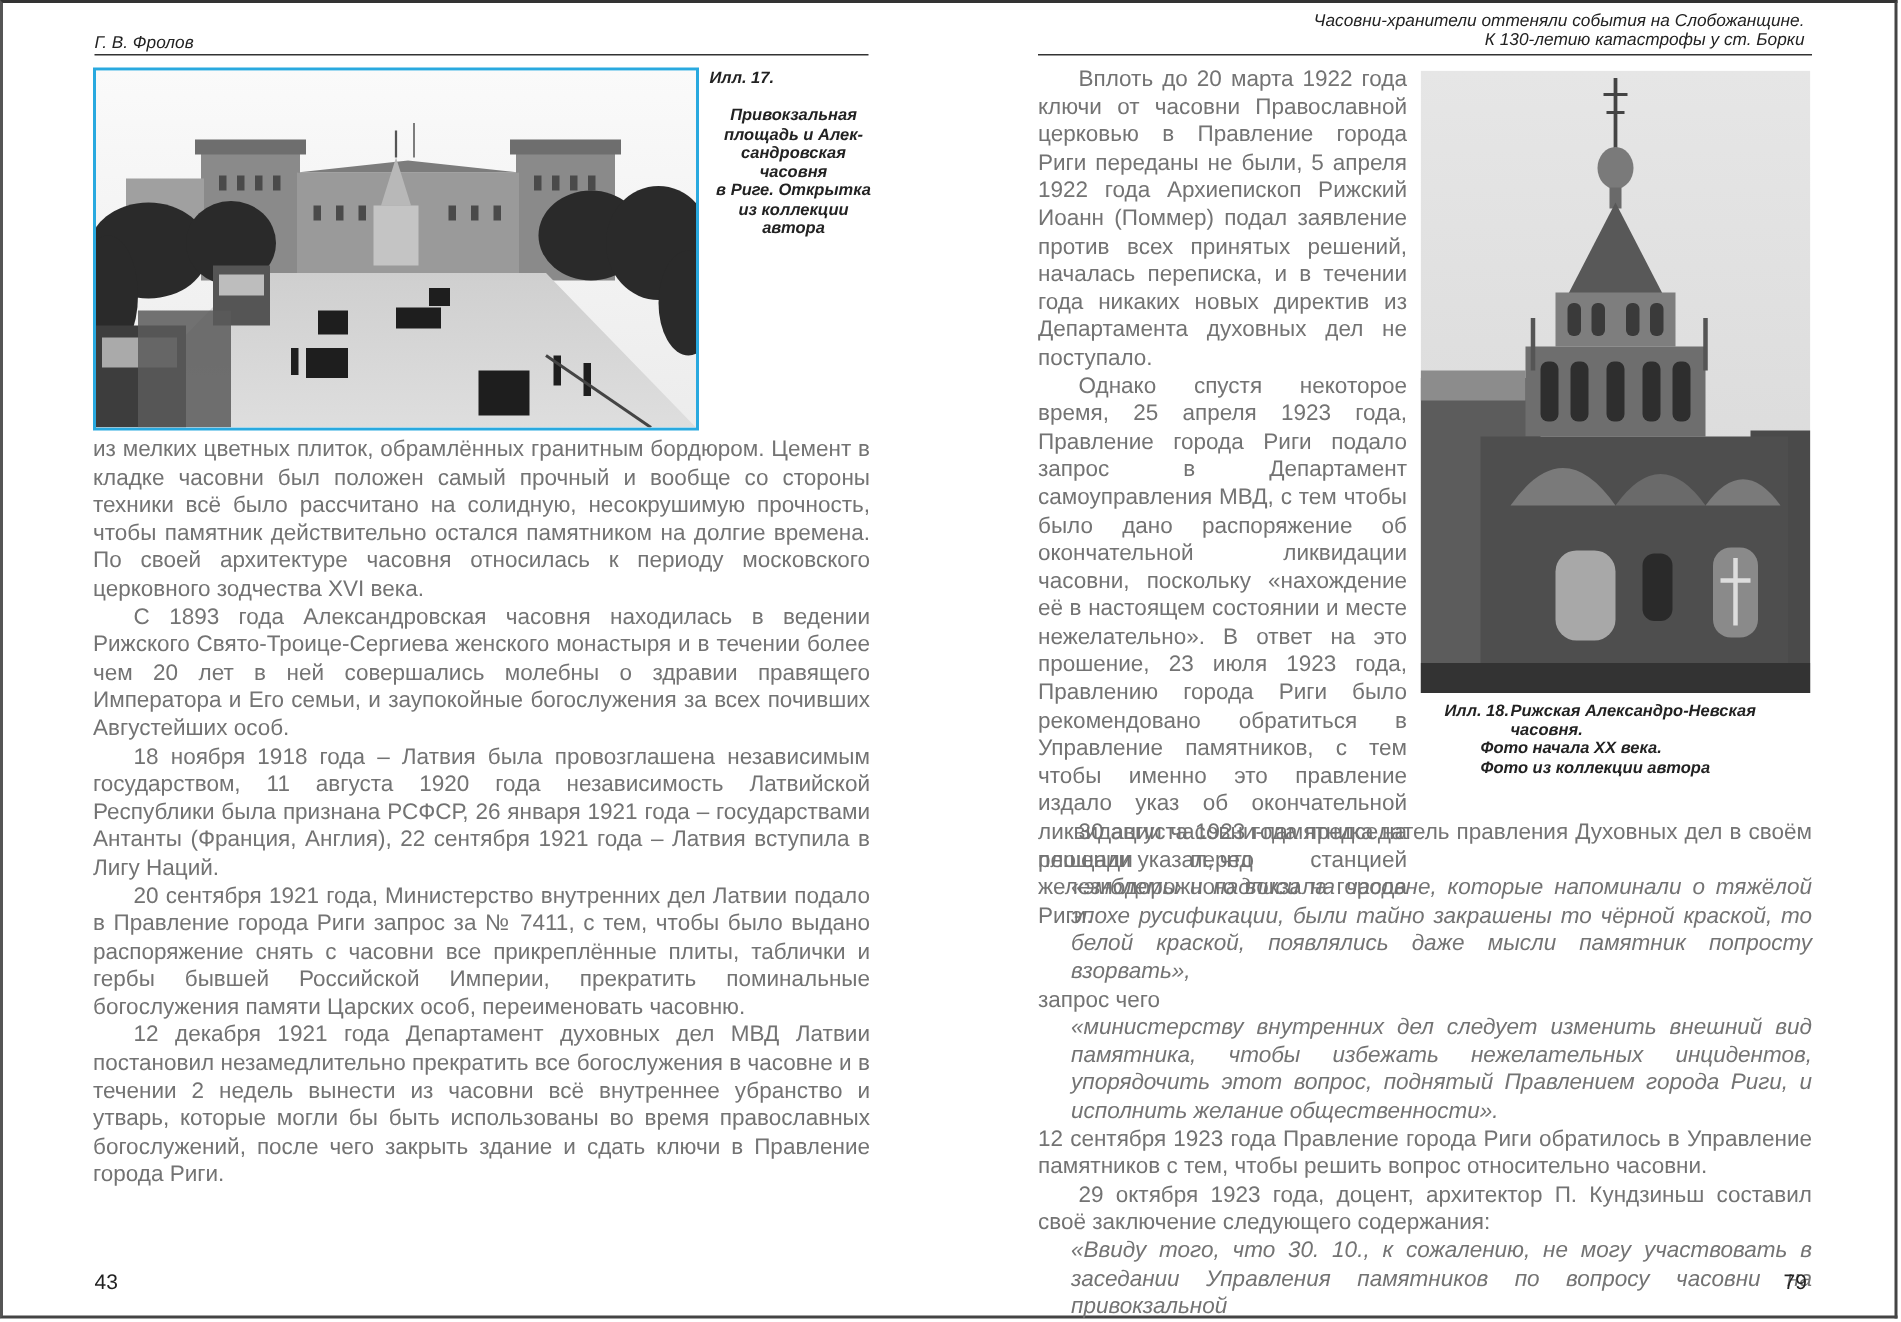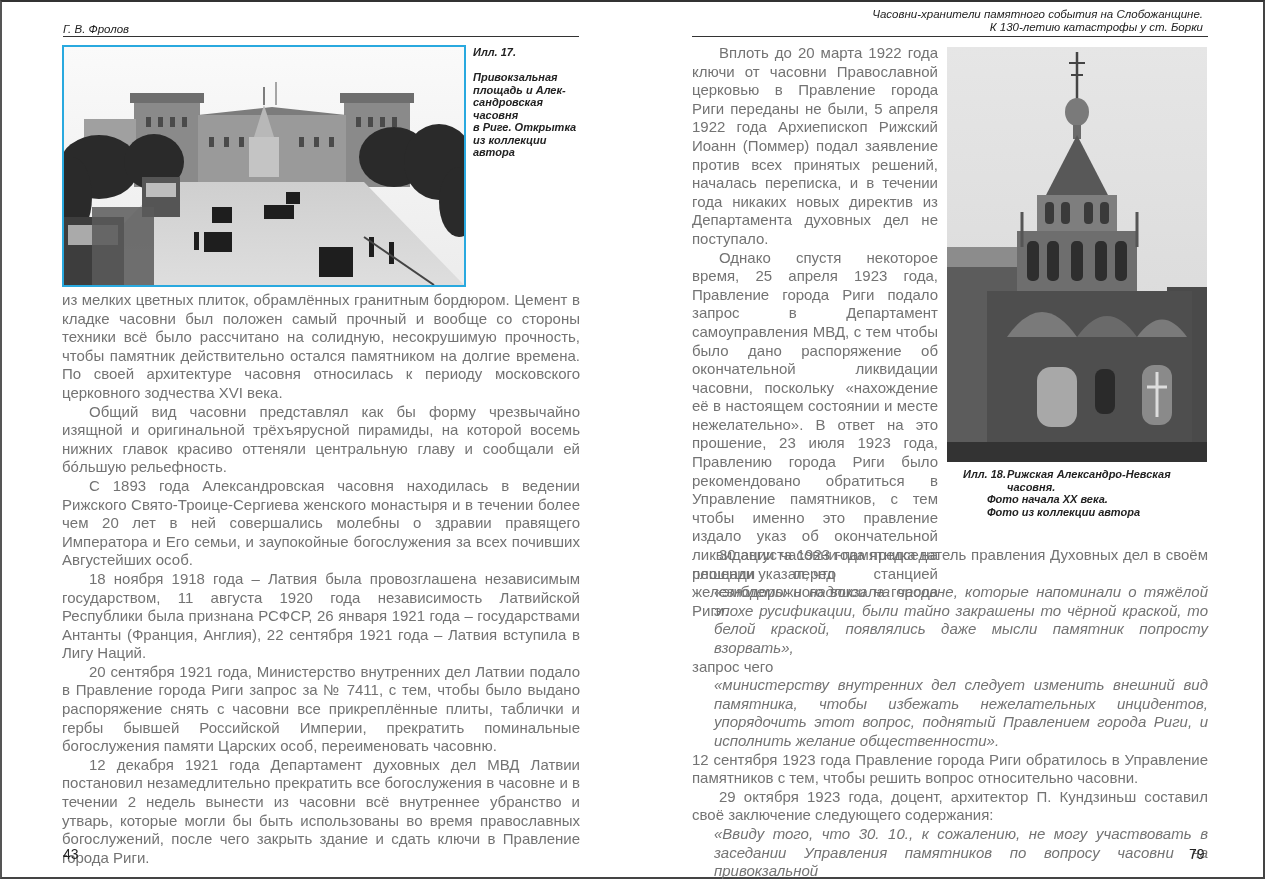--- a/index.html
+++ b/index.html
@@ -103,42 +103,41 @@
         <rect x="255" y="200" width="34" height="30"></rect>
         <rect x="130" y="185" width="5" height="18"></rect>
           <rect x="305" y="190" width="5" height="20"></rect>
           <rect x="325" y="195" width="5" height="22"></rect>
       </g>
       <line x1="300" y1="190" x2="370" y2="238" stroke="#444" stroke-width="2"></line>
     </svg>
   </div>
 
   <div class="caption" style="left:471px; top:44px; width:110px;">Илл. 17.</div>
-  <div class="caption" style="left:471px; top:69px; width:112px;">
+  <div class="caption" style="left:471px; top:69px; width:112px;text-align:center;">
     <div>Привокзальная</div>
     <div>площадь и Алек-</div>
     <div>сандровская часовня</div>
     <div>в Риге. Открытка</div>
     <div>из коллекции</div>
     <div>автора</div>
   </div>
 
   <div class="body-text" style="left:60px; top:289px; width:518px;">
     <p class="noindent">из мелких цветных плиток, обрамлённых гранитным бордюром. Цемент в кладке часовни был положен самый прочный и вообще со стороны техники всё было рассчитано на солидную, несокрушимую прочность, чтобы памятник действительно остался памятником на долгие времена. По своей архитектуре часовня относилась к периоду московского церковного зодчества XVI века.</p>
-    <p>Общий вид часовни представлял как бы форму чрезвычайно изящной и оригинальной трёхъярусной пирамиды, на которой восемь нижних главок красиво оттеняли центральную главу и сообщали ей бóльшую рельефность.</p>
     <p>С 1893 года Александровская часовня находилась в ведении Рижского Свято-Троице-Сергиева женского монастыря и в течении более чем 20 лет в ней совершались молебны о здравии правящего Императора и Его семьи, и заупокойные богослужения за всех почивших Августейших особ.</p>
     <p>18 ноября 1918 года – Латвия была провозглашена независимым государством, 11 августа 1920 года независимость Латвийской Республики была признана РСФСР, 26 января 1921 года – государствами Антанты (Франция, Англия), 22 сентября 1921 года – Латвия вступила в Лигу Наций.</p>
     <p>20 сентября 1921 года, Министерство внутренних дел Латвии подало в Правление города Риги запрос за № 7411, с тем, чтобы было выдано распоряжение снять с часовни все прикреплённые плиты, таблички и гербы бывшей Российской Империи, прекратить поминальные богослужения памяти Царских особ, переименовать часовню.</p>
     <p>12 декабря 1921 года Департамент духовных дел МВД Латвии постановил незамедлительно прекратить все богослужения в часовне и в течении 2 недель вынести из часовни всё внутреннее убранство и утварь, которые могли бы быть использованы во время православных богослужений, после чего закрыть здание и сдать ключи в Правление города Риги.</p>
   </div>
 
   <div class="page-num" style="left:61px; top:844px;">43</div>
 
   <div class="running-head" style="right:60px; top:6px; text-align:right; width:560px;">
-    <div>Часовни-хранители памятного события на Слобожанщине.</div>
+    <div>Часовни-хранители оттеняли события на Слобожанщине.</div>
     <div>К 130-летию катастрофы у ст. Борки</div>
   </div>
   <div class="rule" style="left:690px; top:34px; width:516px;"></div>
 
   <div class="body-text" style="left:690px; top:42px; width:246px;">
     <p>Вплоть до 20 марта 1922 года ключи от часовни Православной церковью в Правление города Риги переданы не были, 5 апреля 1922 года Архиепископ Рижский Иоанн (Поммер) подал заявление против всех принятых решений, началась переписка, и в течении года никаких новых директив из Департамента духовных дел не поступало.</p>
     <p>Однако спустя некоторое время, 25 апреля 1923 года, Правление города Риги подало запрос в Департамент самоуправления МВД, с тем чтобы было дано распоряжение об окончательной ликвидации часовни, поскольку «нахождение её в настоящем состоянии и месте нежелательно». В ответ на это прошение, 23 июля 1923 года, Правлению города Риги было рекомендовано обратиться в Управление памятников, с тем чтобы именно это правление издало указ об окончательной ликвидации часовни-памятника на площади перед станцией железнодорожного вокзала города Риги.</p>
   </div>
 
   <div class="photo" style="left:945px; top:45px; width:260px; height:415px;" title="Рижская Александро-Невская часовня">

